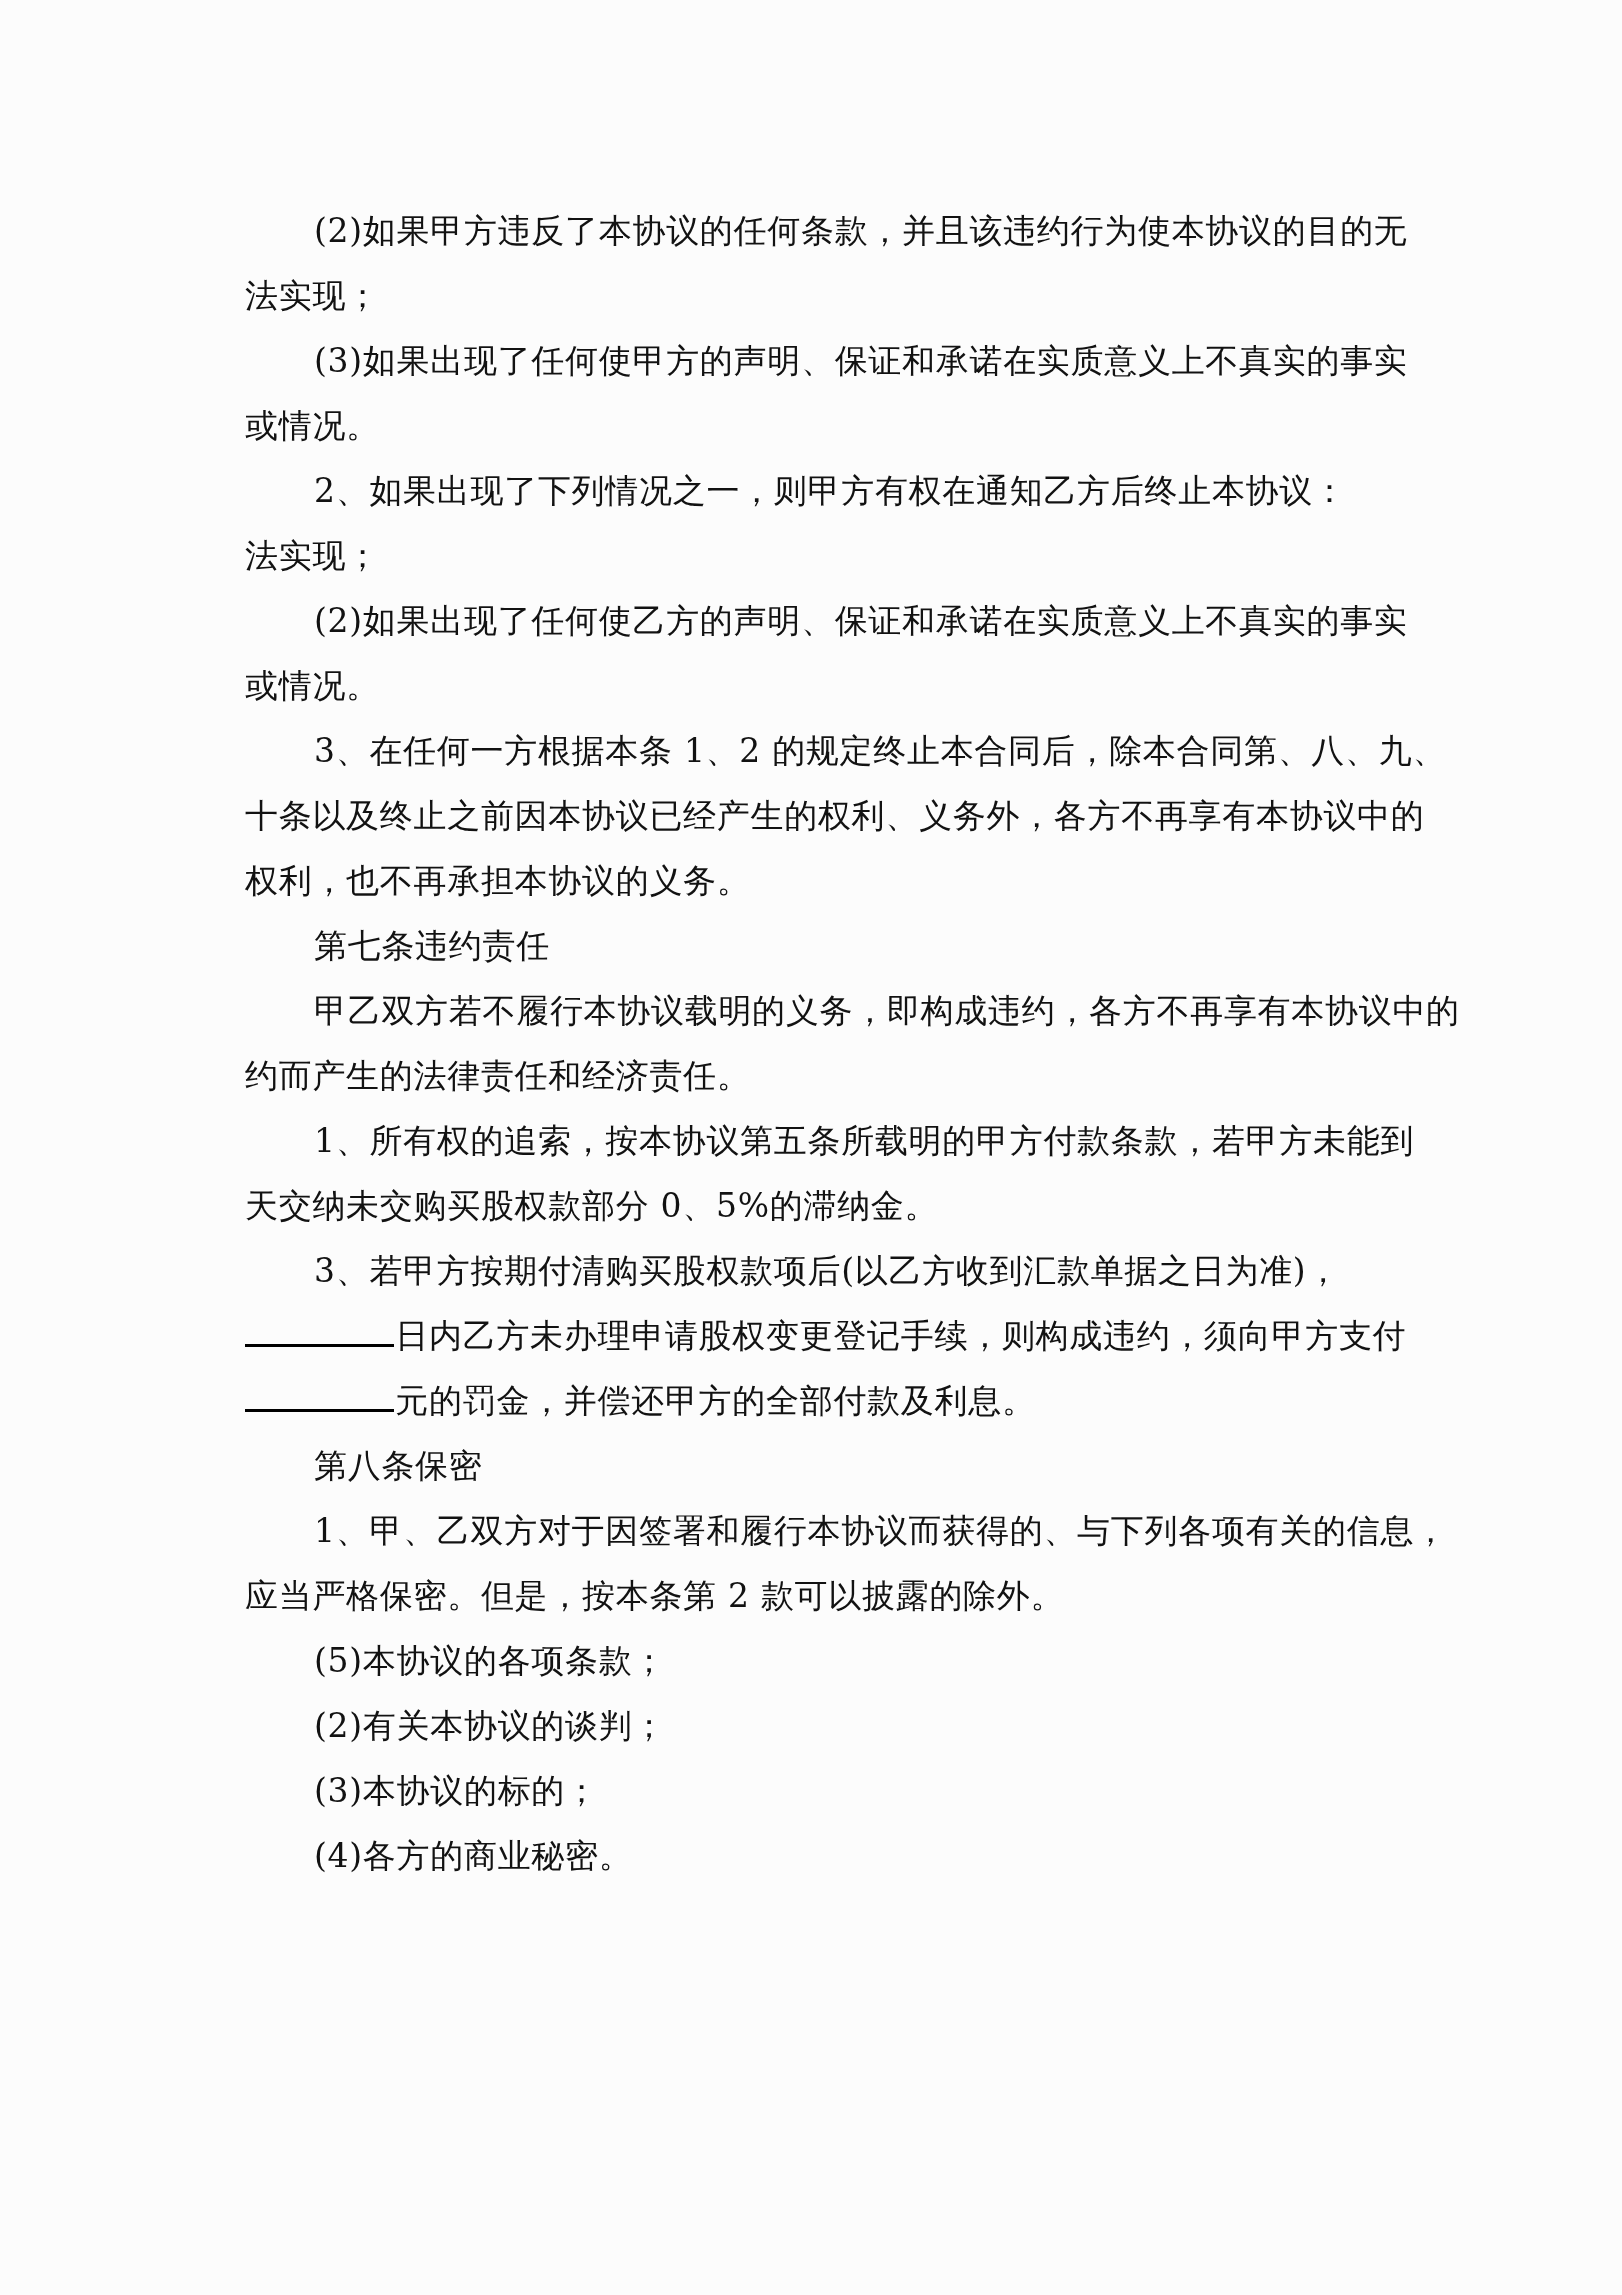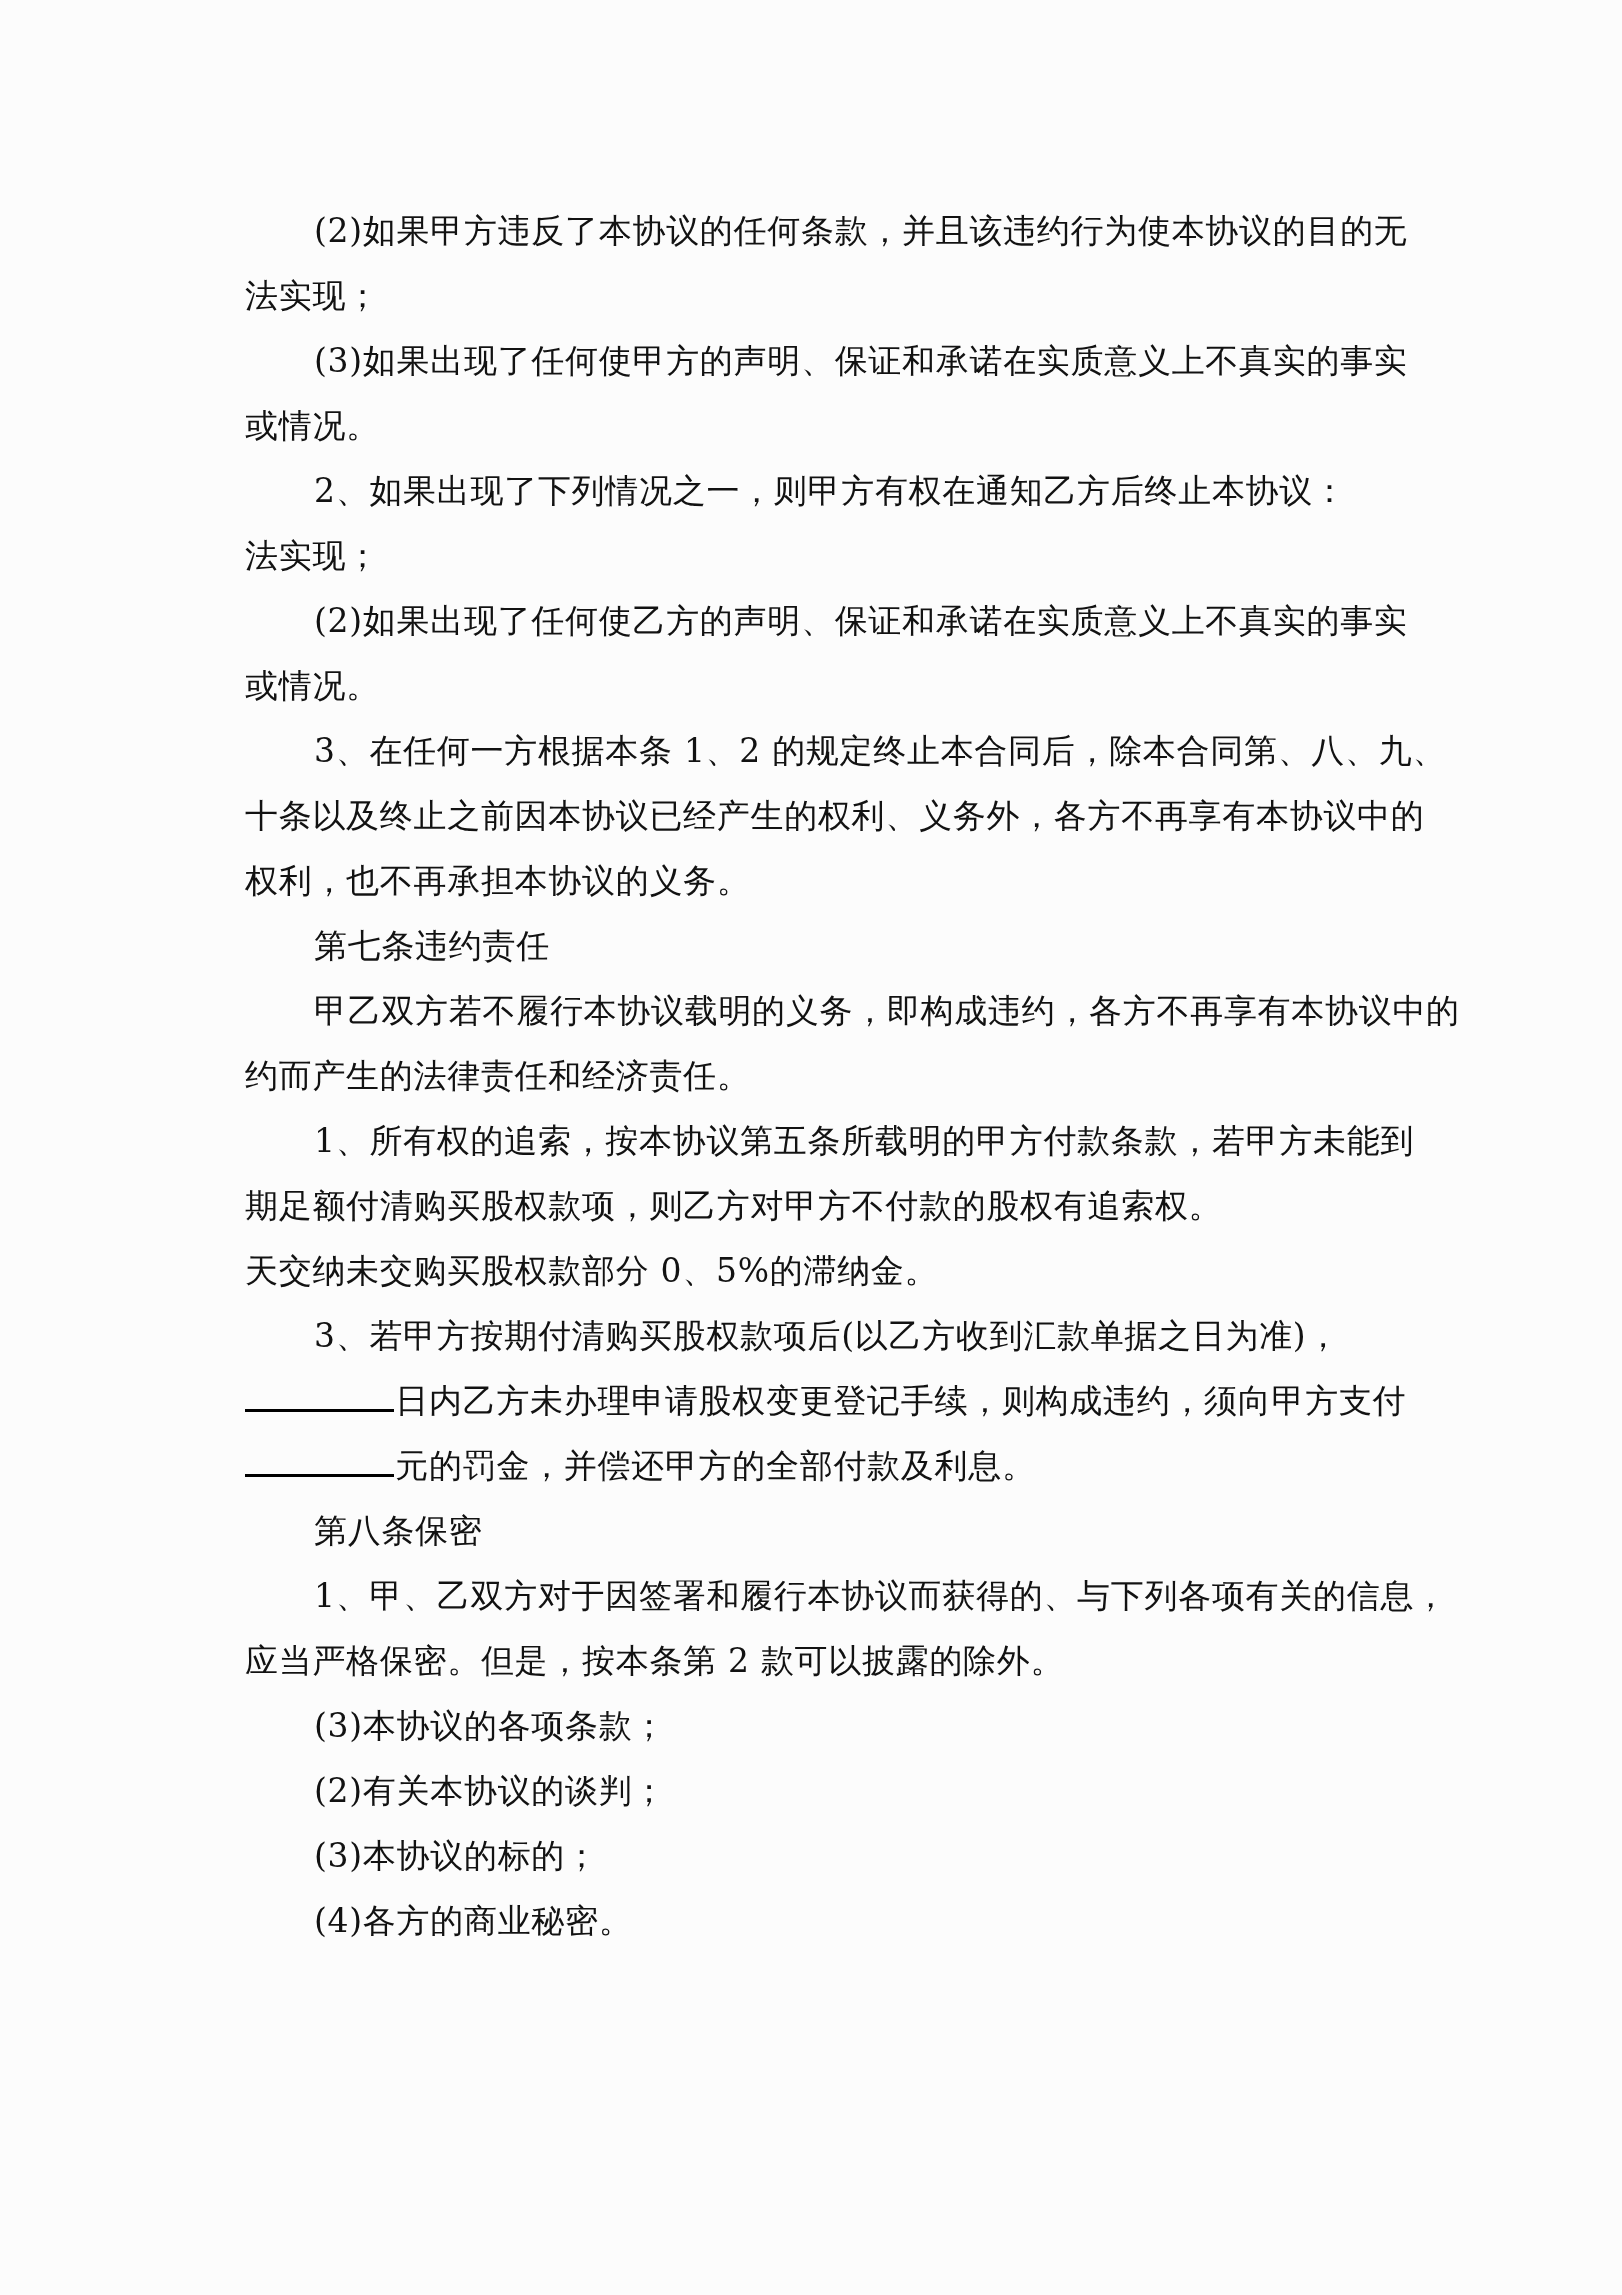--- a/index.html
+++ b/index.html
@@ -57,27 +57,26 @@
       <div class="line"><span>法实现；</span></div>
       <div class="line indent"><span>(2)如果出现了任何使乙方的声明、保证和承诺在实质意义上不真实的事实</span></div>
       <div class="line"><span>或情况。</span></div>
       <div class="line indent"><span>3、在任何一方根据本条 1、2 的规定终止本合同后，除本合同第、八、九、</span></div>
       <div class="line"><span>十条以及终止之前因本协议已经产生的权利、义务外，各方不再享有本协议中的</span></div>
       <div class="line"><span>权利，也不再承担本协议的义务。</span></div>
       <div class="line indent"><span>第七条违约责任</span></div>
       <div class="line indent"><span>甲乙双方若不履行本协议载明的义务，即构成违约，各方不再享有本协议中的</span></div>
       <div class="line"><span>约而产生的法律责任和经济责任。</span></div>
       <div class="line indent"><span>1、所有权的追索，按本协议第五条所载明的甲方付款条款，若甲方未能到</span></div>
-      <div class="line"><span>期足额付清购买股权款项，则乙方对甲方不付款的股权有追索权。</span></div>
       <div class="line"><span>天交纳未交购买股权款部分 0、5%的滞纳金。</span></div>
       <div class="line indent"><span>3、若甲方按期付清购买股权款项后(以乙方收到汇款单据之日为准)，</span></div>
       <div class="line"><span class="blank"></span><span>日内乙方未办理申请股权变更登记手续，则构成违约，须向甲方支付</span></div>
       <div class="line"><span class="blank"></span><span>元的罚金，并偿还甲方的全部付款及利息。</span></div>
       <div class="line indent"><span>第八条保密</span></div>
       <div class="line indent"><span>1、甲、乙双方对于因签署和履行本协议而获得的、与下列各项有关的信息，</span></div>
       <div class="line"><span>应当严格保密。但是，按本条第 2 款可以披露的除外。</span></div>
-      <div class="line indent"><span>(3)本协议的各项条款；</span></div>
+      <div class="line indent"><span>(5)本协议的各项条款；</span></div>
       <div class="line indent"><span>(2)有关本协议的谈判；</span></div>
       <div class="line indent"><span>(3)本协议的标的；</span></div>
       <div class="line indent"><span>(4)各方的商业秘密。</span></div>
     </main>
 </div>
 
 
 </body></html>

